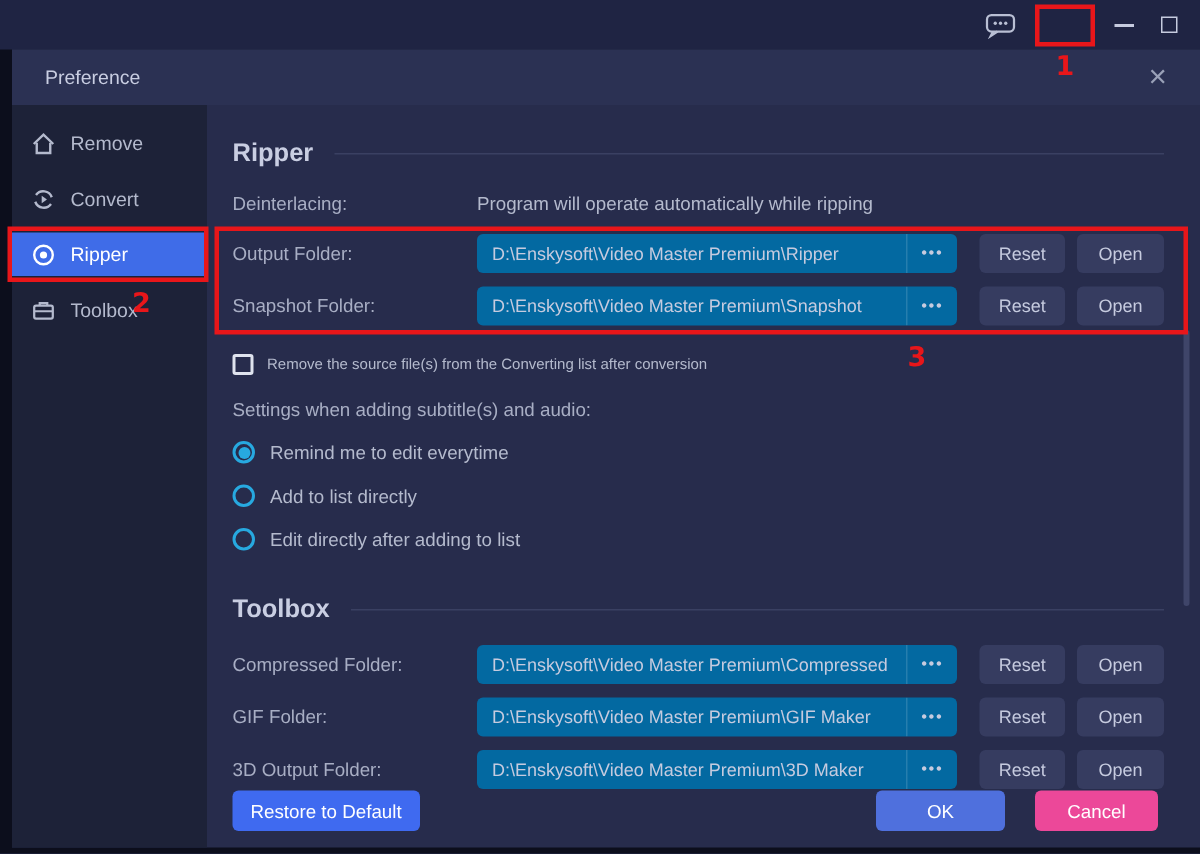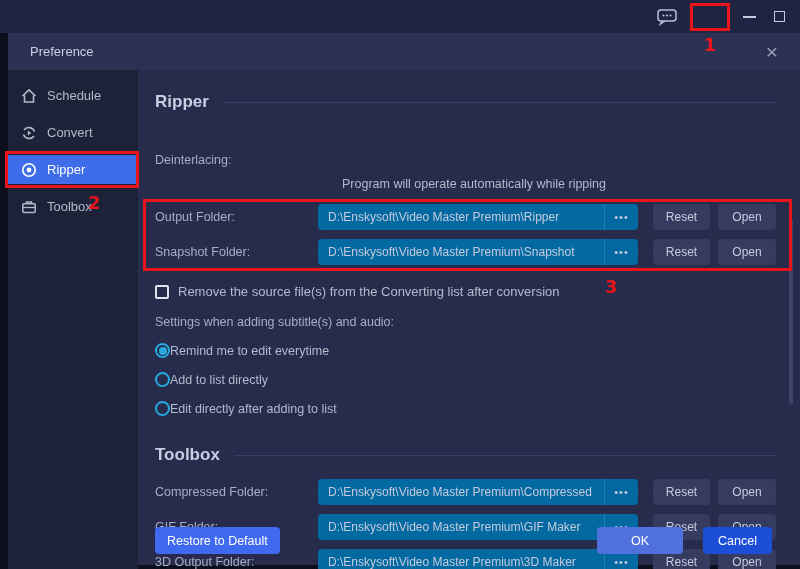--- a/index.html
+++ b/index.html
@@ -85,22 +85,22 @@
   .section-heading {
     display:flex; align-items:center;
     font-size:17px; font-weight:bold; color:#c9cee2;
   }
   .section-heading .rule { flex:1; height:1px; background:#3a4062; margin-left:14px; }
   .heading-ripper { margin-top:22px; }
   .heading-toolbox { margin-top:29px; }
 
   .row { display:flex; align-items:center; }
   .row-label { width:163px; flex:0 0 163px; font-size:12.5px; color:#a8aec4; }
-  .deint-row { margin-top:17px;gap:24px; }
-  .deint-value { font-size:12.5px; color:#b4bacd;margin-top:48px; }
+  .deint-row { margin-top:17px; }
+  .deint-value { font-size:12.5px; color:#b4bacd; }
 
   .rows-wrap { position:relative; margin-top:13px; }
   .anno-box3 {
     position:absolute; left:-12px; right:-16px; top:-5px; bottom:-6px;
     border:3px solid #e8161a; pointer-events:none; z-index:50;
   }
   .num3 { bottom:-31px; left:450px; }
 
   .folder-row { height:26px; margin-bottom:9px; }
   .folder-row:last-child { margin-bottom:0; }
@@ -126,26 +126,26 @@
   }
   .reset-btn { width:57px; margin-left:15px; }
   .open-btn  { width:58px; margin-left:8px; }
 
   
   .check-row { margin-top:19px; display:flex; align-items:center; gap:9px; cursor:pointer; }
   .checkbox {
     width:14px; height:14px; border:2px solid #dfe3ee; border-radius:2px;
     background:transparent; flex:0 0 14px;
   }
-  .check-label { font-size:13px; color:#b4bacd; }
+  .check-label { font-size:10px; color:#b4bacd; }
 
   .settings-label { margin-top:16px; font-size:12.5px; color:#a8aec4; }
 
   
-  .radio-row { margin-top:14px; display:flex; align-items:center; cursor:pointer; }
+  .radio-row { margin-top:14px; display:flex; align-items:center; gap:10px; cursor:pointer; }
   .radio {
     width:15px; height:15px; border-radius:50%;
     border:2px solid #27a9e0; flex:0 0 15px; position:relative;
   }
   .radio.on::after {
     content:""; position:absolute; inset:1.5px;
     background:#27a9e0; border-radius:50%;
   }
   .radio-label { font-size:12.5px; color:#b4bacd; }
 
@@ -157,21 +157,21 @@
     position:absolute; left:147px; right:28px; bottom:11px;
     display:flex; align-items:flex-start;
   }
   .blue-btn {
     height:27px; border:none; border-radius:4px; cursor:pointer;
     color:#ffffff; font-size:12.5px;
     font-family:"Liberation Sans","DejaVu Sans",sans-serif;
   }
   .restore-btn { background:#3f6af0; padding:0 12px; }
   .ok-btn { background:#4f70dd; width:86px; margin-left:auto; }
-  .cancel-btn { background:#1d4ed8; width:69px; margin-left:20px; }
+  .cancel-btn { background:#ec4899; width:82px; margin-left:20px; }
 
   
   .scroll-thumb {
     position:absolute; right:7px; top:150px; width:4px; height:184px;
     background:#3f4569; border-radius:2px;
   }
 </style>
 </head>
 <body>
 
@@ -210,21 +210,21 @@
 
   <div class="dialog-body">
 
     <div class="sidebar">
 
       <div class="sidebar-item">
         <svg width="16" height="16" viewBox="0 0 16 16" fill="none">
           <path d="M1.5 8 L8 1.8 L14.5 8" stroke="#b4bacd" stroke-width="1.6" fill="none"></path>
           <path d="M3.5 7.2 V14 H12.5 V7.2" stroke="#b4bacd" stroke-width="1.6" fill="none"></path>
         </svg>
-        <span>Schedule</span>
+        <span>Remove</span>
       </div>
 
       <div class="sidebar-item">
         <svg width="16" height="16" viewBox="0 0 16 16" fill="none">
           <path d="M3 5 A6 6 0 0 1 13.5 6.5" stroke="#b4bacd" stroke-width="1.6" fill="none"></path>
           <path d="M13 11 A6 6 0 0 1 2.5 9.5" stroke="#b4bacd" stroke-width="1.6" fill="none"></path>
           <path d="M6.8 5.5 L10.3 8 L6.8 10.5 Z" fill="#b4bacd"></path>
         </svg>
         <span>Convert</span>
       </div>

